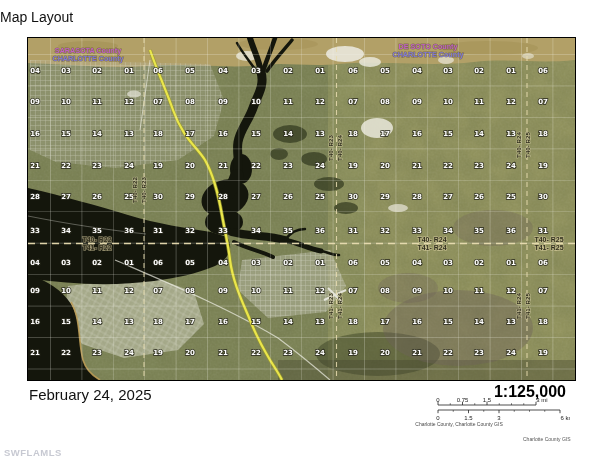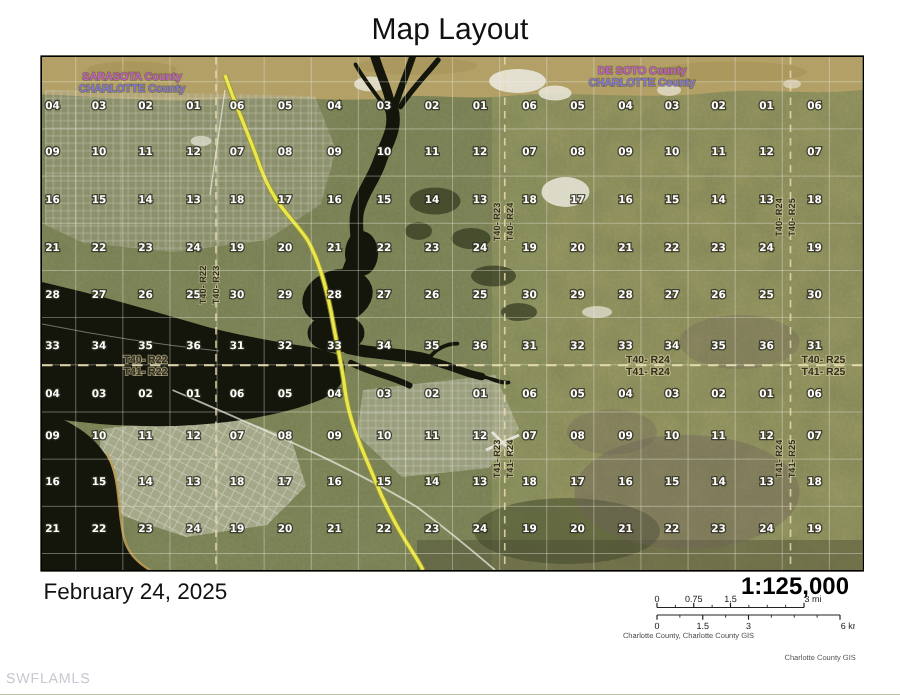--- a/index.html
+++ b/index.html
@@ -1,31 +1,31 @@
 <!DOCTYPE html>
 <html><head>
 <meta charset="utf-8">
 <style>
   html,body{margin:0;padding:0;}
   body{width:600px;height:463px;position:relative;background:#fff;overflow:hidden;
        font-family:"Liberation Sans",sans-serif;}
-  .title{position:absolute;top:9px;left:0;width:600px;text-align:center;
-         font-size:20px;color:#111;}
+  .title{position:absolute;top:9px;left:0;width:600px;text-align:left;
+         font-size:14px;color:#111;}
   .map-frame{position:absolute;left:27px;top:37px;width:549px;height:344px;
              border:1px solid #000;box-sizing:border-box;background:#7d8457;}
   #map-svg{display:block;width:100%;height:100%;}
   .date{position:absolute;left:29px;top:386px;font-size:15px;color:#111;}
   .ratio{position:absolute;left:436px;top:383px;width:130px;text-align:right;
          font-size:16px;color:#000;font-weight:bold;}
   #scale-svg{position:absolute;left:430px;top:395px;}
   .attr{position:absolute;left:403px;top:421px;width:112px;text-align:center;
         font-size:5px;color:#4a4a4a;}
   .credit{position:absolute;left:523px;top:436px;font-size:5px;color:#555;}
   .watermark{position:absolute;left:4px;top:447px;font-size:9.5px;
-             color:#c7c9d2;letter-spacing:.5px;}
+             color:#c7c9d2;letter-spacing:.5px;font-weight:bold;}
 </style>
 </head>
 <body>
 
 <div class="title">Map Layout</div>
 
 <div class="map-frame">
   <svg id="map-svg" viewBox="0 0 547 342" preserveAspectRatio="none" xmlns="http://www.w3.org/2000/svg">
     <defs>
       <filter id="fBlotch" x="0" y="0" width="100%" height="100%">

